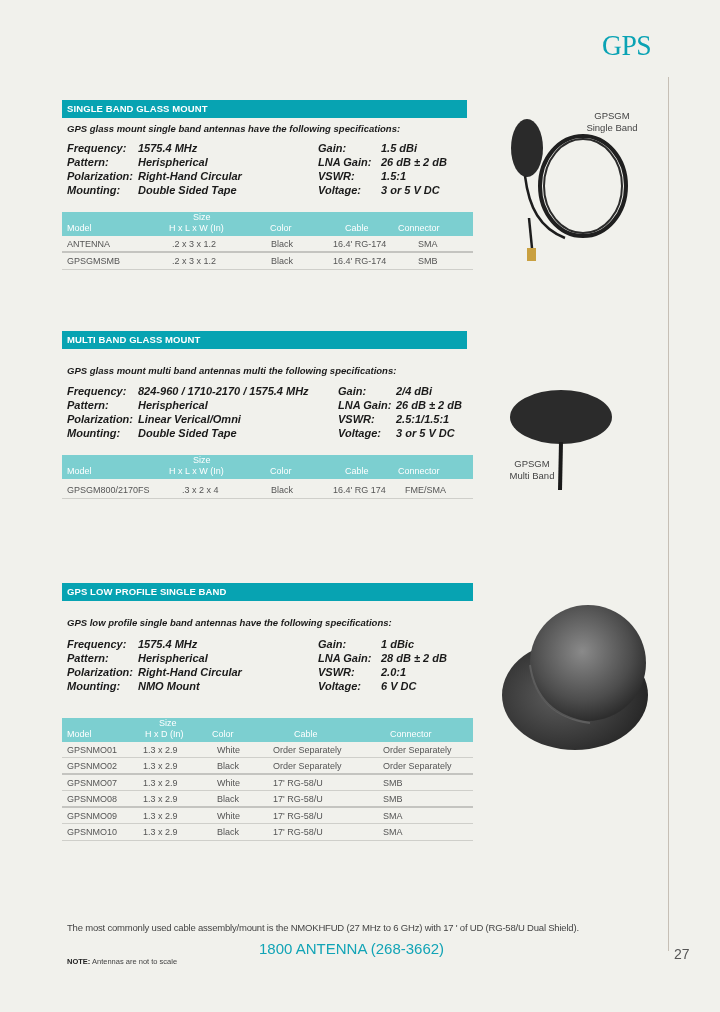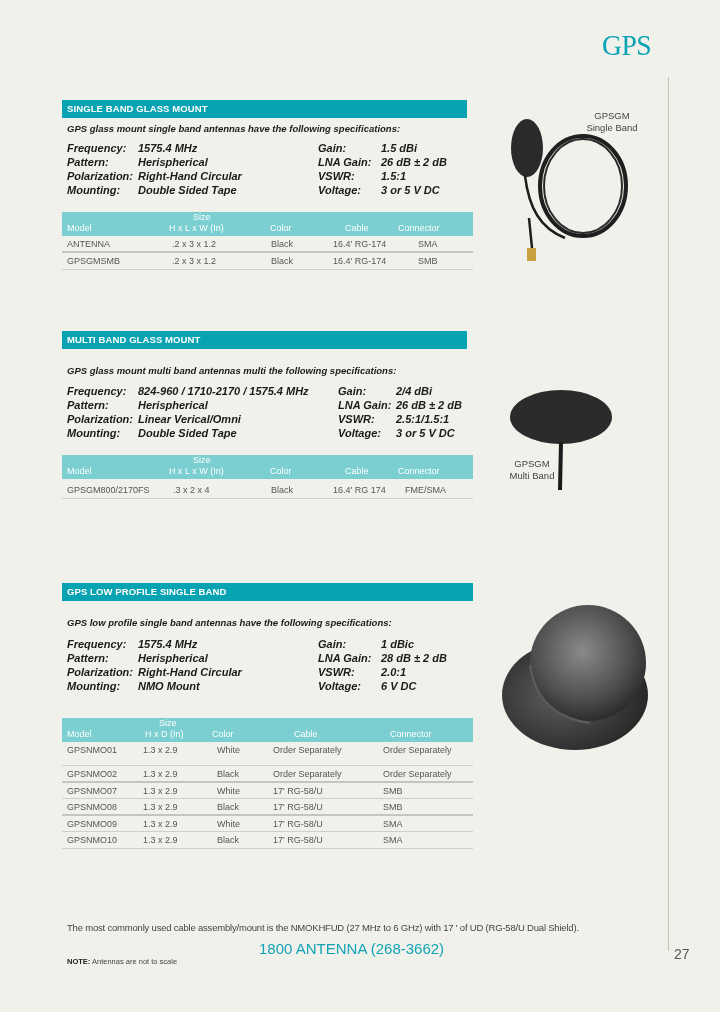--- a/index.html
+++ b/index.html
@@ -139,21 +139,21 @@
   <div class="tbl-head" style="height:24px;">
     <span style="left:131px; top:0;">Size</span>
     <span style="left:5px; top:11px;">Model</span>
     <span style="left:107px; top:11px;">H x L x W (In)</span>
     <span style="left:208px; top:11px;">Color</span>
     <span style="left:283px; top:11px;">Cable</span>
     <span style="left:336px; top:11px;">Connector</span>
   </div>
   <div class="tbl-row" style="margin-top:3px;">
     <span style="left:5px">GPSGM800/2170FS</span>
-    <span style="left:111px">.3 x 2 x 4</span>
+    <span style="left:120px">.3 x 2 x 4</span>
     <span style="left:209px">Black</span>
     <span style="left:271px">16.4' RG 174</span>
     <span style="left:343px">FME/SMA</span>
   </div>
 </div>
 
 <svg style="position:absolute; left:505px; top:390px;" width="120" height="105" viewBox="0 0 120 105">
   <ellipse cx="56" cy="27" rx="51" ry="27" fill="#2b2b2b"></ellipse>
   <path d="M56 52 L 55 100" stroke="#1a1a1a" stroke-width="4"></path>
 </svg>
@@ -194,21 +194,21 @@
 
 <div class="tbl" style="top:718px; width:411px;">
   <div class="tbl-head" style="height:24px;">
     <span style="left:97px; top:0;">Size</span>
     <span style="left:5px; top:11px;">Model</span>
     <span style="left:83px; top:11px;">H x D (In)</span>
     <span style="left:150px; top:11px;">Color</span>
     <span style="left:232px; top:11px;">Cable</span>
     <span style="left:328px; top:11px;">Connector</span>
   </div>
-  <div class="tbl-row" style="height:24px; line-height:16px;">
+  <div class="tbl-row" style="height:16px; line-height:16px;">
     <span style="left:5px">GPSNMO01</span>
       <span style="left:81px">1.3 x 2.9</span>
       <span style="left:155px">White</span>
       <span style="left:211px">Order Separately</span>
       <span style="left:321px">Order Separately</span>
   </div>
   <div class="tbl-row thick" style="height:17px; line-height:16px;">
     <span style="left:5px">GPSNMO02</span>
       <span style="left:81px">1.3 x 2.9</span>
       <span style="left:155px">Black</span>

